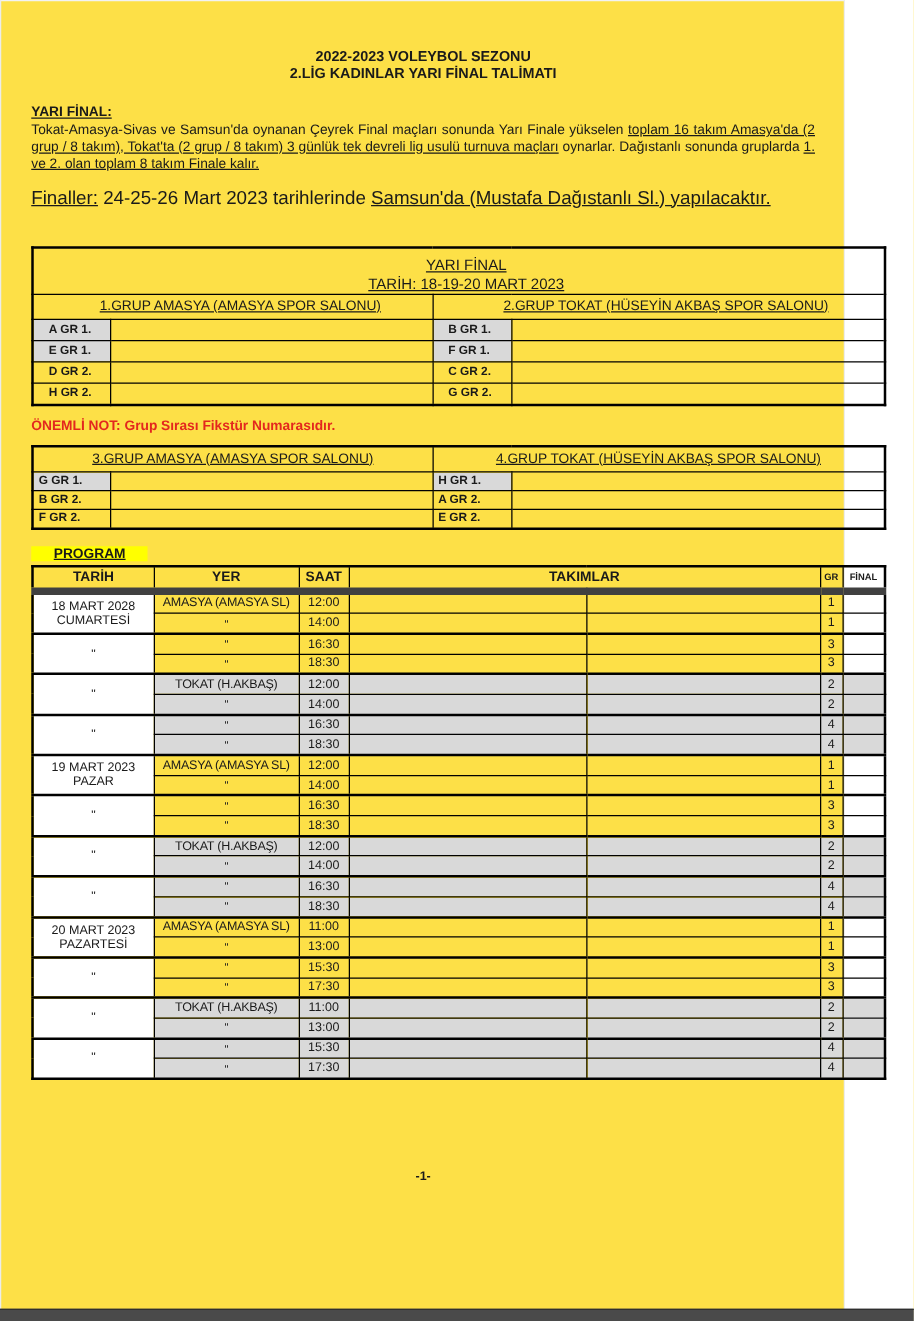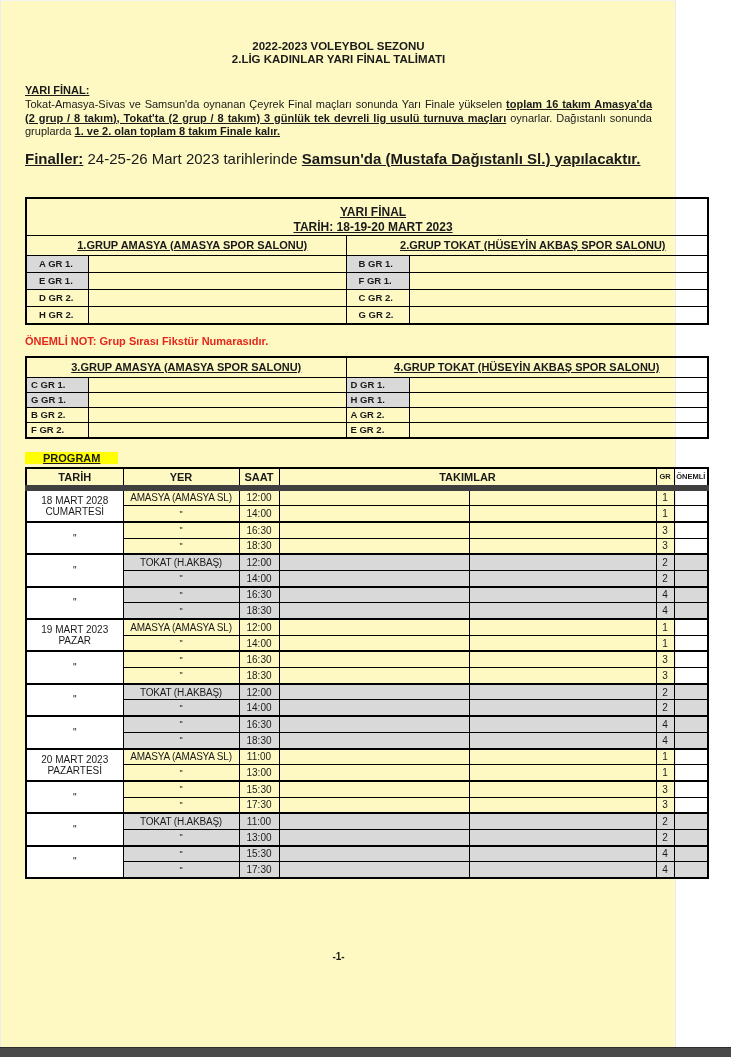--- a/index.html
+++ b/index.html
@@ -1,28 +1,28 @@
 <!DOCTYPE html>
 <html style="--shaded: #d9d9d9; --red: #e3271e; --yellow: #ffff00; --footer: #4a4a4a;"><head>
 <meta charset="utf-8">
 <style>
   html,body{margin:0;padding:0;}
   body{
     width:731px;height:1057px;background:#ffffff;overflow:hidden;
     font-family:"Liberation Sans", sans-serif;color:#1a1a1a;position:relative;
   }
   .page{
-    width:676px;height:1057px;position:relative;background:#fef9c3;
+    width:676px;height:1057px;position:relative;background:#fde047;
     box-shadow:inset 1px 0 0 #ececec, inset -1px 0 0 #ececec, inset 0 1px 0 #f2f2f2;
   }
   .content{padding:0 24px 0 25px;}
   .doc-title{padding-top:40px;text-align:center;font-weight:bold;font-size:11.5px;line-height:13px;}
   .sec-heading{margin-top:18px;font-weight:bold;font-size:11px;text-decoration:underline;}
   .body-text{margin:2px 0 0 0;font-size:11px;line-height:13.5px;text-align:justify;}
-  .bu{font-weight:bold;text-decoration:underline;}
+  .bu{font-weight:normal;text-decoration:underline;}
   .finals-line{margin:13px 0 0 0;font-size:15px;line-height:13px;}
 
   table.grp{border-collapse:collapse;width:682px;table-layout:fixed;border:2px solid #000;}
   table.grp td{border:1px solid #000;padding:0 0 0 4px;font-size:9.5px;overflow:hidden;white-space:nowrap;}
   .grp .title-cell{text-align:center;height:48px;vertical-align:top;padding:6px 0 0 0;}
   .grp .title-cell div{font-size:12px;line-height:15px;}
   .grp .ghead{height:33px;vertical-align:top;text-align:center;padding:3px 0 0 0;font-size:11px;}
   .grp .lab{font-weight:bold;}
   .grp .shaded{background:var(--shaded,#d9d9d9);margin-top:48px;}
   #tableA tbody td{height:16px;padding-left:12px;}
@@ -121,26 +121,20 @@
           <col style="width:299px">
         </colgroup>
       <tbody>
           <tr>
         <td class="ghead" colspan="2"><span class="bu">3.GRUP AMASYA (AMASYA SPOR SALONU)</span></td>
         <td class="ghead" colspan="2"><span class="bu">4.GRUP TOKAT (HÜSEYİN AKBAŞ SPOR SALONU)</span></td>
       </tr>
       </tbody>
         <tbody id="bodyB">
           <tr>
-            <td class="lab shaded">C GR 1.</td>
-            <td>&nbsp;</td>
-            <td class="lab shaded">D GR 1.</td>
-            <td>&nbsp;</td>
-          </tr>
-          <tr>
             <td class="lab shaded">G GR 1.</td>
             <td>&nbsp;</td>
             <td class="lab shaded">H GR 1.</td>
             <td>&nbsp;</td>
           </tr>
           <tr>
             <td class="lab">B GR 2.</td>
             <td>&nbsp;</td>
             <td class="lab">A GR 2.</td>
             <td>&nbsp;</td>
@@ -168,21 +162,21 @@
           <col style="width:18px">
           <col style="width:34px">
       </colgroup>
       <thead>
         <tr>
           <th>TARİH</th>
           <th>YER</th>
           <th>SAAT</th>
           <th colspan="2">TAKIMLAR</th>
           <th class="small">GR</th>
-          <th class="small">ÖNEMLİ</th>
+          <th class="small">FİNAL</th>
         </tr>
       </thead>
       <tbody id="prog-body">
           <tr class="blk">
             <td class="c-date" rowspan="2">
               <div>18 MART 2028</div>
               <div>CUMARTESİ</div>
             </td>
             <td class="c-yer">AMASYA (AMASYA SL)</td>
             <td class="c-saat">12:00</td>

